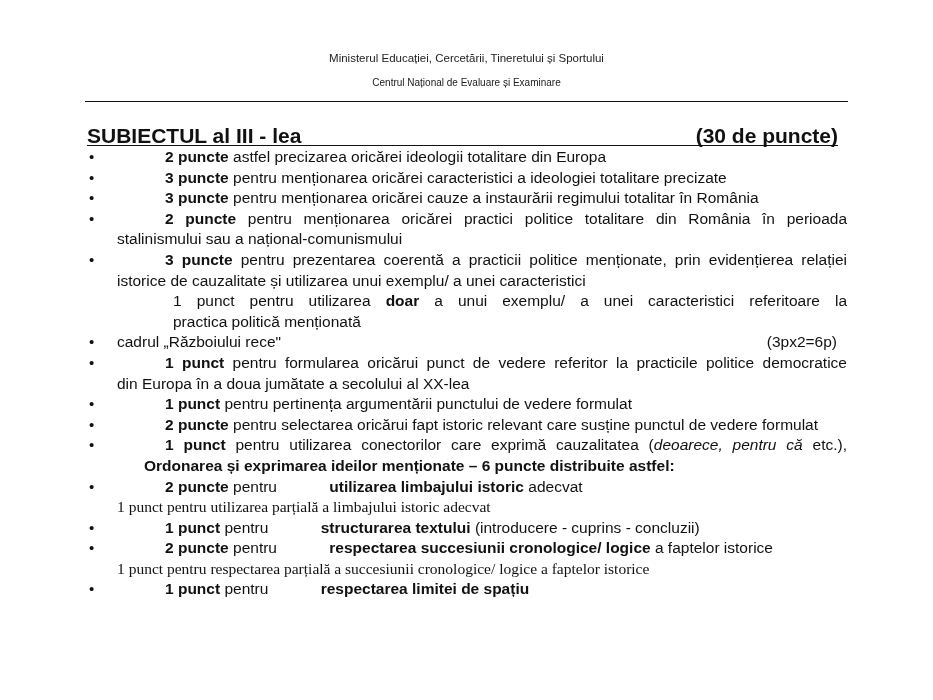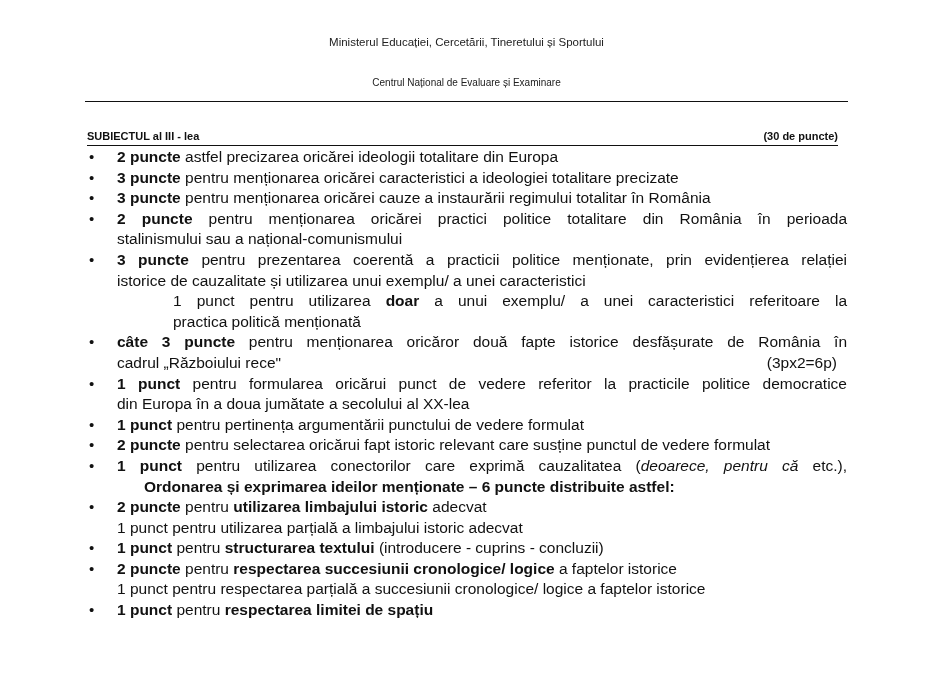--- a/index.html
+++ b/index.html
@@ -12,21 +12,21 @@
       height: 700px;
       position: relative;
       overflow: hidden;
       font-family: "Liberation Sans", sans-serif;
       color: #111111;
     }
     .header-line1 {
       position: absolute;
       left: 0;
       width: 933px;
-      top: 36px;
+      top: 52px;
       text-align: center;
       font-size: 11.5px;
       color: #222;
     }
     .header-line2 {
       position: absolute;
       left: 0;
       width: 933px;
       top: 77px;
       text-align: center;
@@ -39,21 +39,21 @@
       width: 763px;
       top: 101px;
       height: 0;
       border-top: 1.5px solid #111;
     }
     .subject-row {
       position: absolute;
       left: 87px;
       width: 751px;
       top: 127px;
-      font-size: 11px;
+      font-size: 21px;
       font-weight: bold;
       line-height: 18px;
       border-bottom: 1.5px solid #111;
       display: flex;
       justify-content: space-between;
     }
     .subject-points {
       text-decoration: none;
     }
     .content {
@@ -72,27 +72,28 @@
       position: relative;
       padding-left: 30px;
       text-align: justify;
     }
     .item .bullet {
       position: absolute;
       left: 2px;
       top: 0;
       font-size: 15px;
     }
-    .item b { font-weight: bold; }
+    .item b { font-weight: bold; margin-left: 48px; }
     .sub-note {
       padding-left: 86px;
       text-align: justify;
     }
     .sub-plain {
       padding-left: 30px;
+      font-family: Liberation Serif, serif;
     }
     .right-note {
       float: right;
       padding-right: 10px;
     }
     .justify-line {
       text-align: justify;
       text-align-last: justify;
     }
   </style>
@@ -137,21 +138,20 @@
     <div class="justify-line"><b>3 puncte</b><span> pentru prezentarea coerentă a practicii politice menționate, prin evidențierea relației</span></div>
     <div>istorice de cauzalitate și utilizarea unui exemplu/ a unei caracteristici</div>
   </div>
   <div class="sub-note">
     <div class="justify-line"><span>1 punct pentru utilizarea </span><b>doar</b><span> a unui exemplu/ a unei caracteristici referitoare la</span></div>
     <div>practica politică menționată</div>
   </div>
 
   <div class="item">
     <span class="bullet">•</span>
-    <div class="justify-line"><b>câte 3 puncte</b><span> pentru menționarea oricăror două fapte istorice desfășurate de România în</span></div>
     <div><span class="right-note">(3px2=6p)</span><span>cadrul „Războiului rece"</span></div>
   </div>
 
   <div class="item">
     <span class="bullet">•</span>
     <div class="justify-line"><b>1 punct</b><span> pentru formularea oricărui punct de vedere referitor la practicile politice democratice</span></div>
     <div>din Europa în a doua jumătate a secolului al XX-lea</div>
   </div>
 
   <div class="item">

